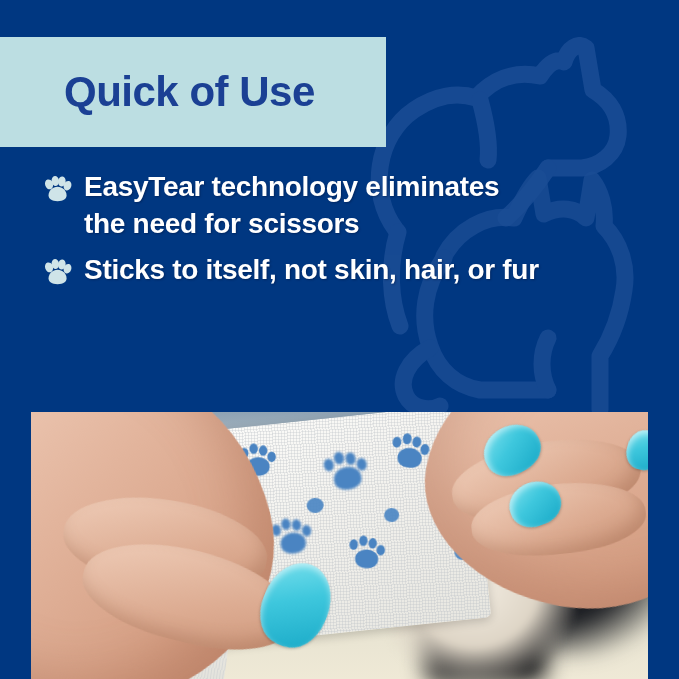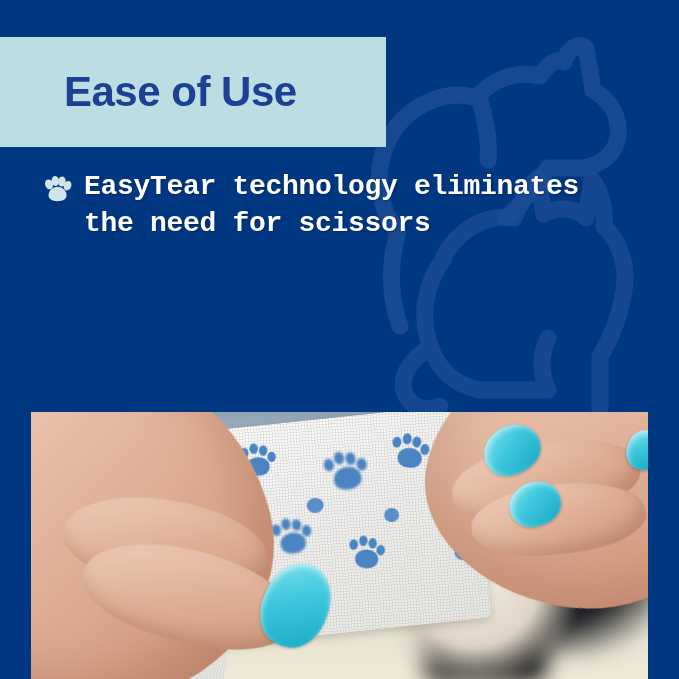--- a/index.html
+++ b/index.html
@@ -51,21 +51,20 @@
     position:absolute;
     left:0; top:168px;
     width:679px;
     z-index:3;
   }
   .bullet-row{
     display:flex;
     align-items:flex-start;
     padding-left:42px;
     margin-bottom:9px;
-    font-family:Liberation Mono, monospace;
   }
   .paw-icon{
     flex:0 0 auto;
     width:30px; height:30px;
     margin-top:7px;
     margin-right:12px;
   }
   .paw-icon svg{ width:100%; height:100%; display:block; }
   .bullet-text{
     color:#ffffff;
@@ -234,21 +233,21 @@
         <path d="M196 240 C176 268 172 300 182 328 C190 352 208 368 232 372 L300 372"></path>
 
         <path d="M300 372 C292 356 292 336 300 320"></path>
 
         <path d="M182 330 C160 342 150 362 158 378 C164 390 180 394 192 388"></path>
       </g>
     </svg>
   </div>
 
   <div class="title-banner">
-    <div class="title-text">Ease of Use</div>
+    <div class="title-text">Quick of Use</div>
   </div>
 
   <div class="bullets">
 
     <div class="bullet-row">
       <span class="paw-icon">
         <svg viewBox="0 0 32 32" xmlns="http://www.w3.org/2000/svg">
           <g fill="#cfe4e8">
             <ellipse cx="7.5" cy="10" rx="4.2" ry="5.4" transform="rotate(-18 7.5 10)"></ellipse>
             <ellipse cx="14.2" cy="6.4" rx="4.0" ry="5.4" transform="rotate(-6 14.2 6.4)"></ellipse>
@@ -256,20 +255,34 @@
             <ellipse cx="27.2" cy="11.4" rx="4.0" ry="5.2" transform="rotate(20 27.2 11.4)"></ellipse>
             <path d="M16.6 12.6c5.2 0 9.6 4.3 9.6 9.1 0 3.9-3.4 6.2-9.6 6.2S7 25.6 7 21.7c0-4.8 4.4-9.1 9.6-9.1z"></path>
           </g>
         </svg>
       </span>
       <span class="bullet-text">EasyTear technology eliminates
 the need for scissors</span>
     </div>
 
 
+    <div class="bullet-row">
+      <span class="paw-icon">
+        <svg viewBox="0 0 32 32" xmlns="http://www.w3.org/2000/svg">
+          <g fill="#cfe4e8">
+            <ellipse cx="7.5" cy="10" rx="4.2" ry="5.4" transform="rotate(-18 7.5 10)"></ellipse>
+            <ellipse cx="14.2" cy="6.4" rx="4.0" ry="5.4" transform="rotate(-6 14.2 6.4)"></ellipse>
+            <ellipse cx="21.2" cy="6.9" rx="4.0" ry="5.4" transform="rotate(8 21.2 6.9)"></ellipse>
+            <ellipse cx="27.2" cy="11.4" rx="4.0" ry="5.2" transform="rotate(20 27.2 11.4)"></ellipse>
+            <path d="M16.6 12.6c5.2 0 9.6 4.3 9.6 9.1 0 3.9-3.4 6.2-9.6 6.2S7 25.6 7 21.7c0-4.8 4.4-9.1 9.6-9.1z"></path>
+          </g>
+        </svg>
+      </span>
+      <span class="bullet-text">Sticks to itself, not skin, hair, or fur</span>
+    </div>
 
   </div>
 
   <div class="photo">
     <div class="photo-inner">
 
       <div class="bg-wall"></div>
       <div class="bg-dark-block"></div>
       <div class="bg-dark-block2"></div>
       <div class="fur2"></div>

